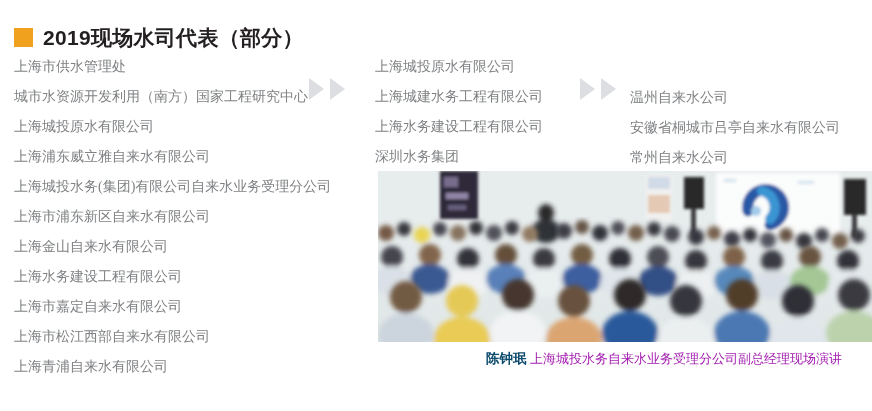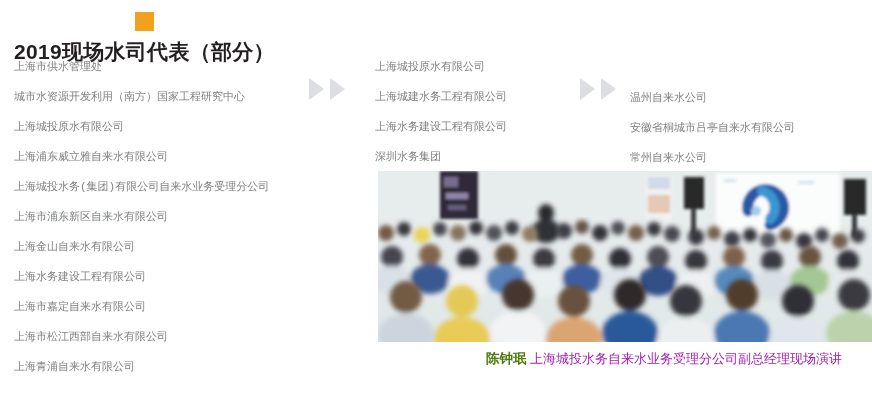--- a/index.html
+++ b/index.html
@@ -13,25 +13,24 @@
     height: 411px;
     position: relative;
     font-family: "Liberation Sans", "DejaVu Sans", sans-serif;
     overflow: hidden;
   }
 
   
   .header {
     position: absolute;
     left: 14px;
-    top: 12px;
+    top: 27px;
     display: flex;
     align-items: center;
     gap: 10px;
-    flex-direction: column;
   }
   .header-bullet {
     width: 19px;
     height: 19px;
     background: #f0a11e;
     flex: none;
     display: block;
   }
   .header-title {
     font-size: 21px;
@@ -45,26 +44,26 @@
   
   .col {
     position: absolute;
     top: 52px;
   }
   .col-1 { left: 14px; width: 300px; }
   .col-2 { left: 375px; width: 200px; }
   .col-3 { left: 630px; width: 240px; margin-top: 31px; }
 
   .org-item {
-    font-size: 11px;
+    font-size: 14px;
     color: #7f8083;
     line-height: 30px;
     height: 30px;
     white-space: nowrap;
-    font-family: Liberation Mono, monospace;
+    font-family: Liberation Serif, serif;
   }
 
   
   .arrow-group {
     position: absolute;
     display: flex;
     gap: 6px;
     align-items: center;
   }
   .arrow-group-1 { left: 309px; top: 78px; }
@@ -98,21 +97,21 @@
     position: absolute;
     left: 486px;
     top: 350px;
     font-size: 13px;
     color: #58595b;
     white-space: nowrap;
     line-height: 18px;
   }
   .caption-name {
     font-weight: bold;
-    color: #4d7c0f;
+    color: #0c4a6e;
     font-size: 13.5px;
   }
   .caption-desc {
     color: #a21caf;
   }
 </style>
 </head>
 <body>
 
 <div class="header">

